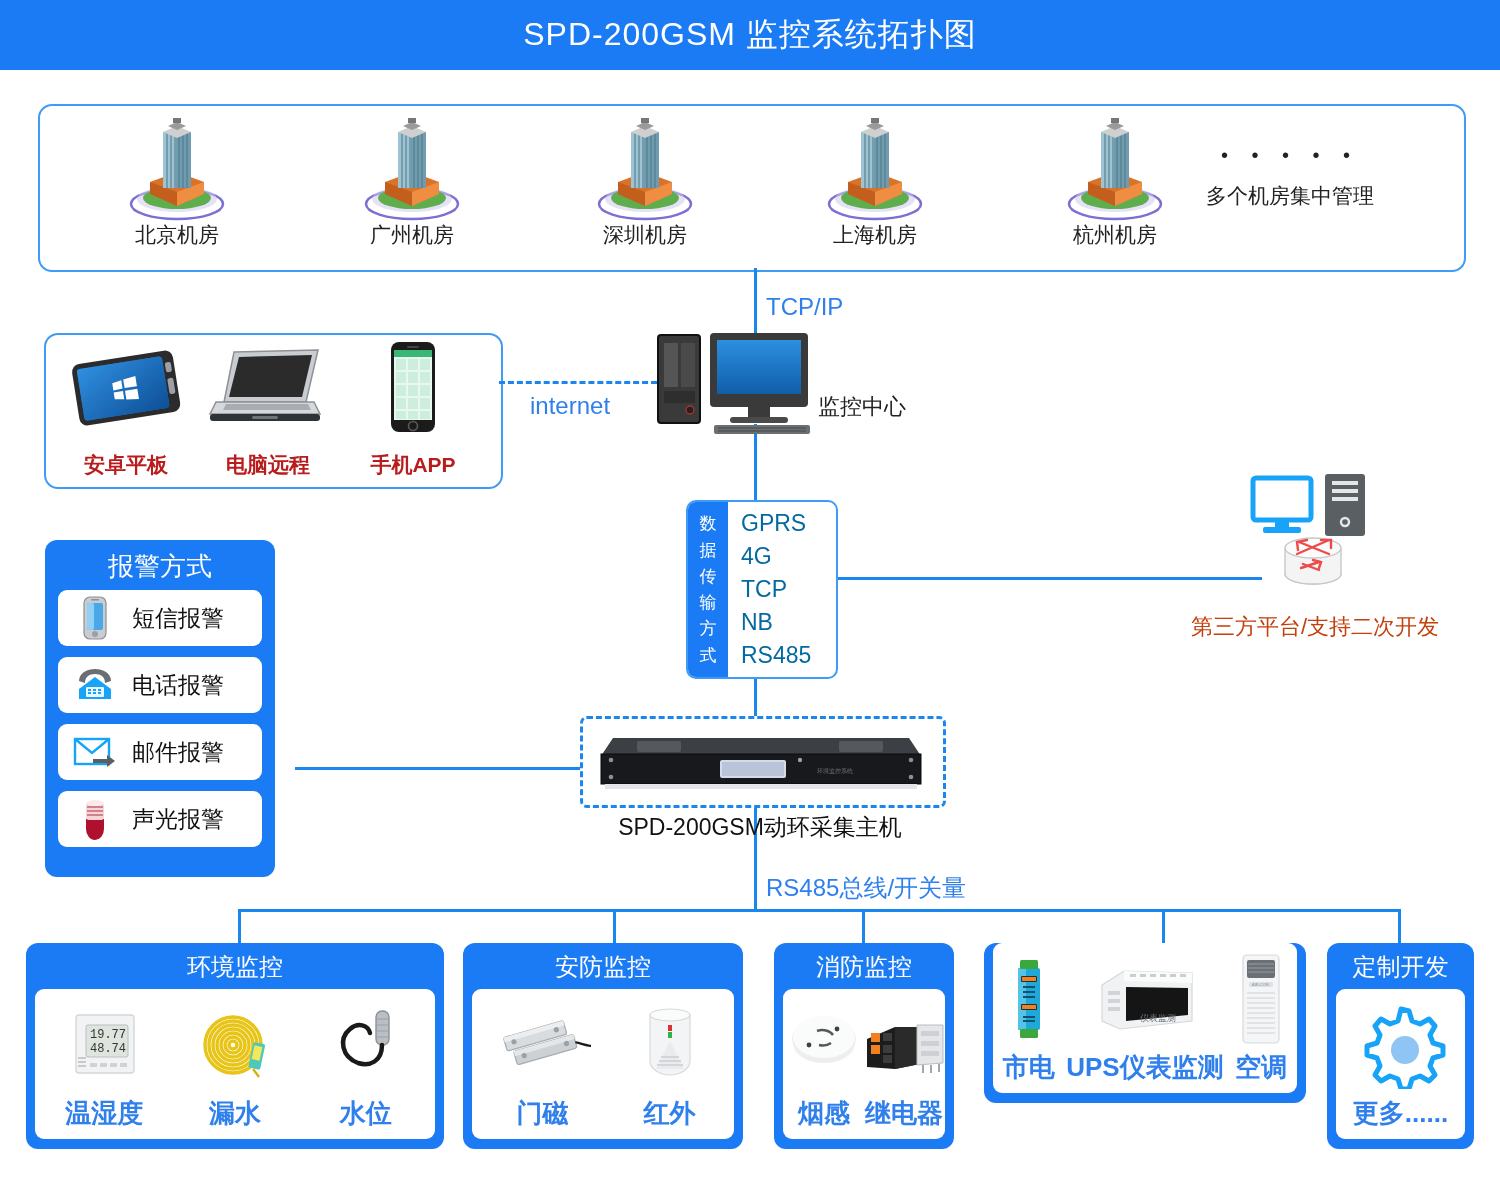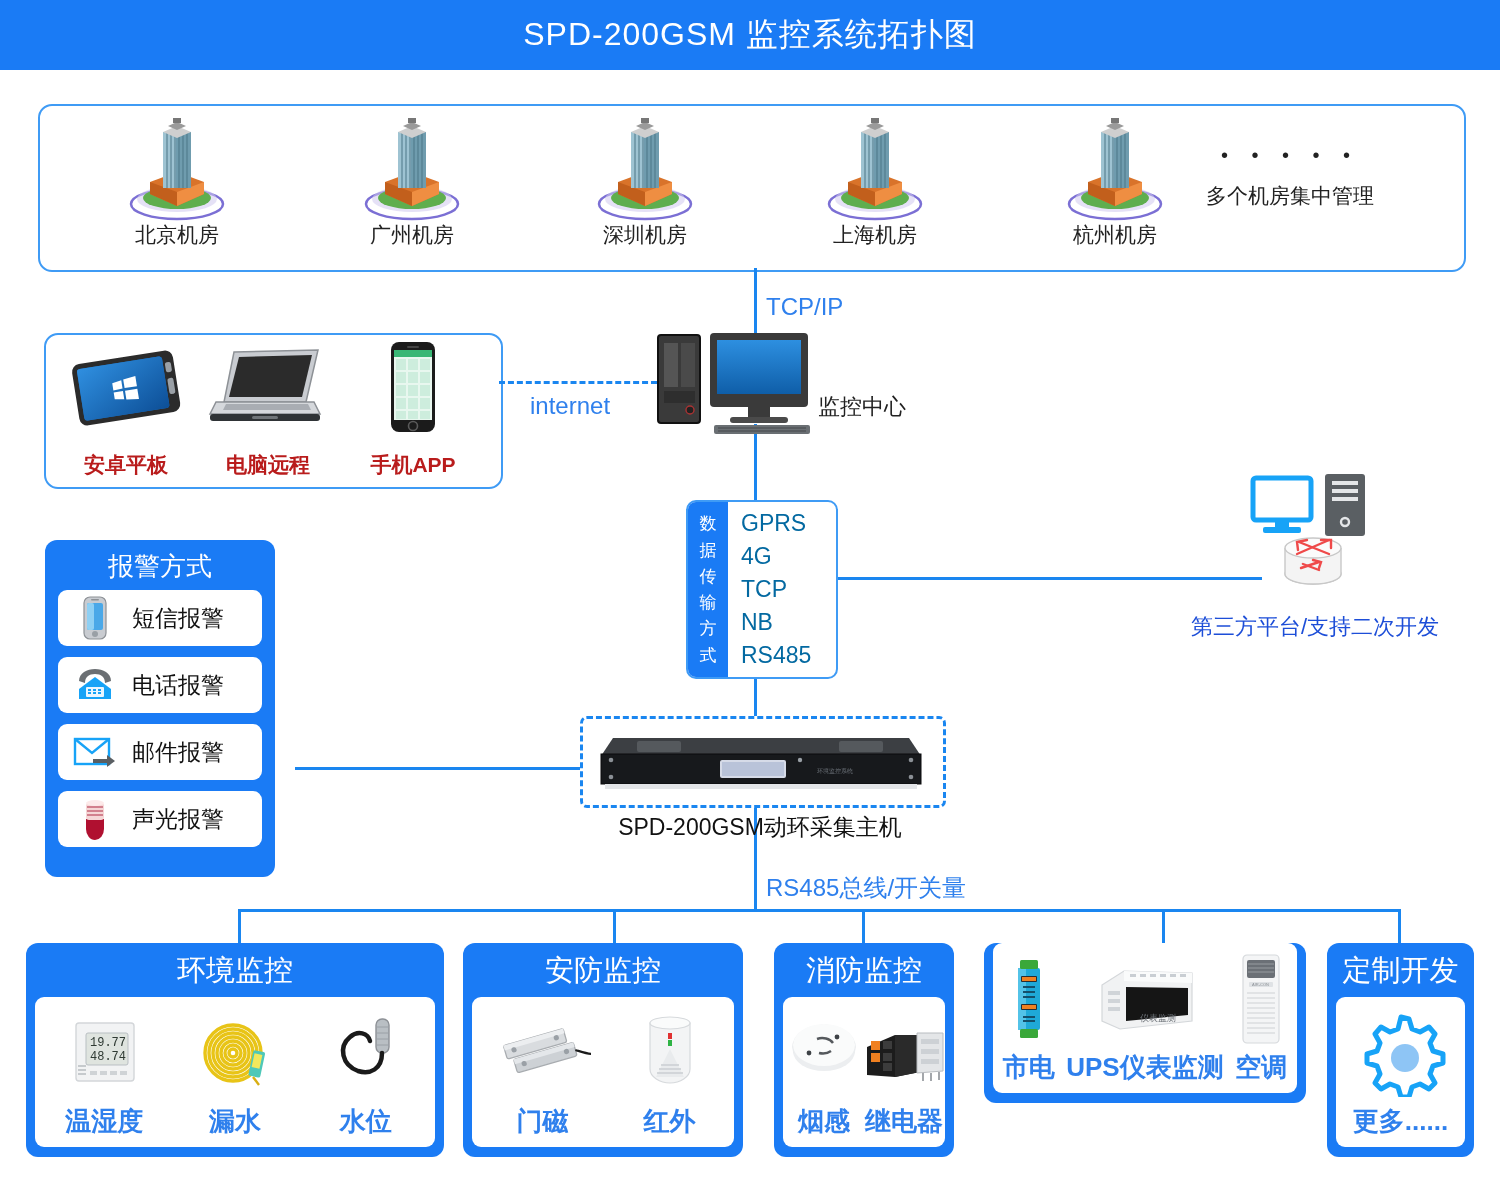--- a/index.html
+++ b/index.html
@@ -64,21 +64,21 @@
     display:flex;flex-direction:column;align-items:center;justify-content:space-evenly;
     padding:4px 0;line-height:1.0;
   }
   .dt-list{
     flex:1;display:flex;flex-direction:column;justify-content:space-evenly;
     padding-left:13px;color:#0369a1;font-size:23px;line-height:1.0;
   }
 
   
   .tp{position:absolute;left:1245px;top:470px;width:140px;height:130px;}
-  .tp-lbl{position:absolute;left:1130px;top:612px;width:370px;text-align:center;font-size:22px;color:#1d4ed8;}
+  .tp-lbl{position:absolute;left:1130px;top:612px;width:370px;text-align:center;font-size:22px;color:#c2410c;}
 
   
   .alarm{
     position:absolute;left:45px;top:540px;width:230px;height:337px;
     background:#1a7bf5;border-radius:12px;padding:0;
   }
   .alarm-title{color:#fff;font-size:26px;text-align:center;padding:9px 0 6px;}
   .alarm-item{
     background:#fff;border-radius:9px;margin:0 13px 11px;height:56px;
     display:flex;align-items:center;padding-left:12px;
@@ -91,21 +91,21 @@
     position:absolute;left:580px;top:716px;width:360px;height:86px;
     border:3px dashed #1a86f0;border-radius:7px;background:#fff;
     display:flex;align-items:center;justify-content:center;
   }
   .host-lbl{position:absolute;left:520px;top:812px;width:480px;text-align:center;font-size:23px;color:#111;}
 
   
   .cat{
     position:absolute;top:943px;background:#1a7bf5;border-radius:12px;
   }
-  .cat-title{color:#fff;font-size:29px;text-align:center;padding:8px 0 6px;}
+  .cat-title{color:#fff;font-size:24px;text-align:center;padding:8px 0 6px;}
   .cat-body{
     background:#fff;border-radius:9px;margin:0 9px 10px;
     display:flex;align-items:flex-end;justify-content:space-around;
     padding:10px 4px 8px;
   }
   .cat-item{text-align:center;}
   .cat-pic{height:92px;display:flex;align-items:center;justify-content:center;}
   .cat-lbl{font-size:26px;color:#2f80ed;font-weight:bold;margin-top:5px;white-space:nowrap;}
 </style>
 </head>

